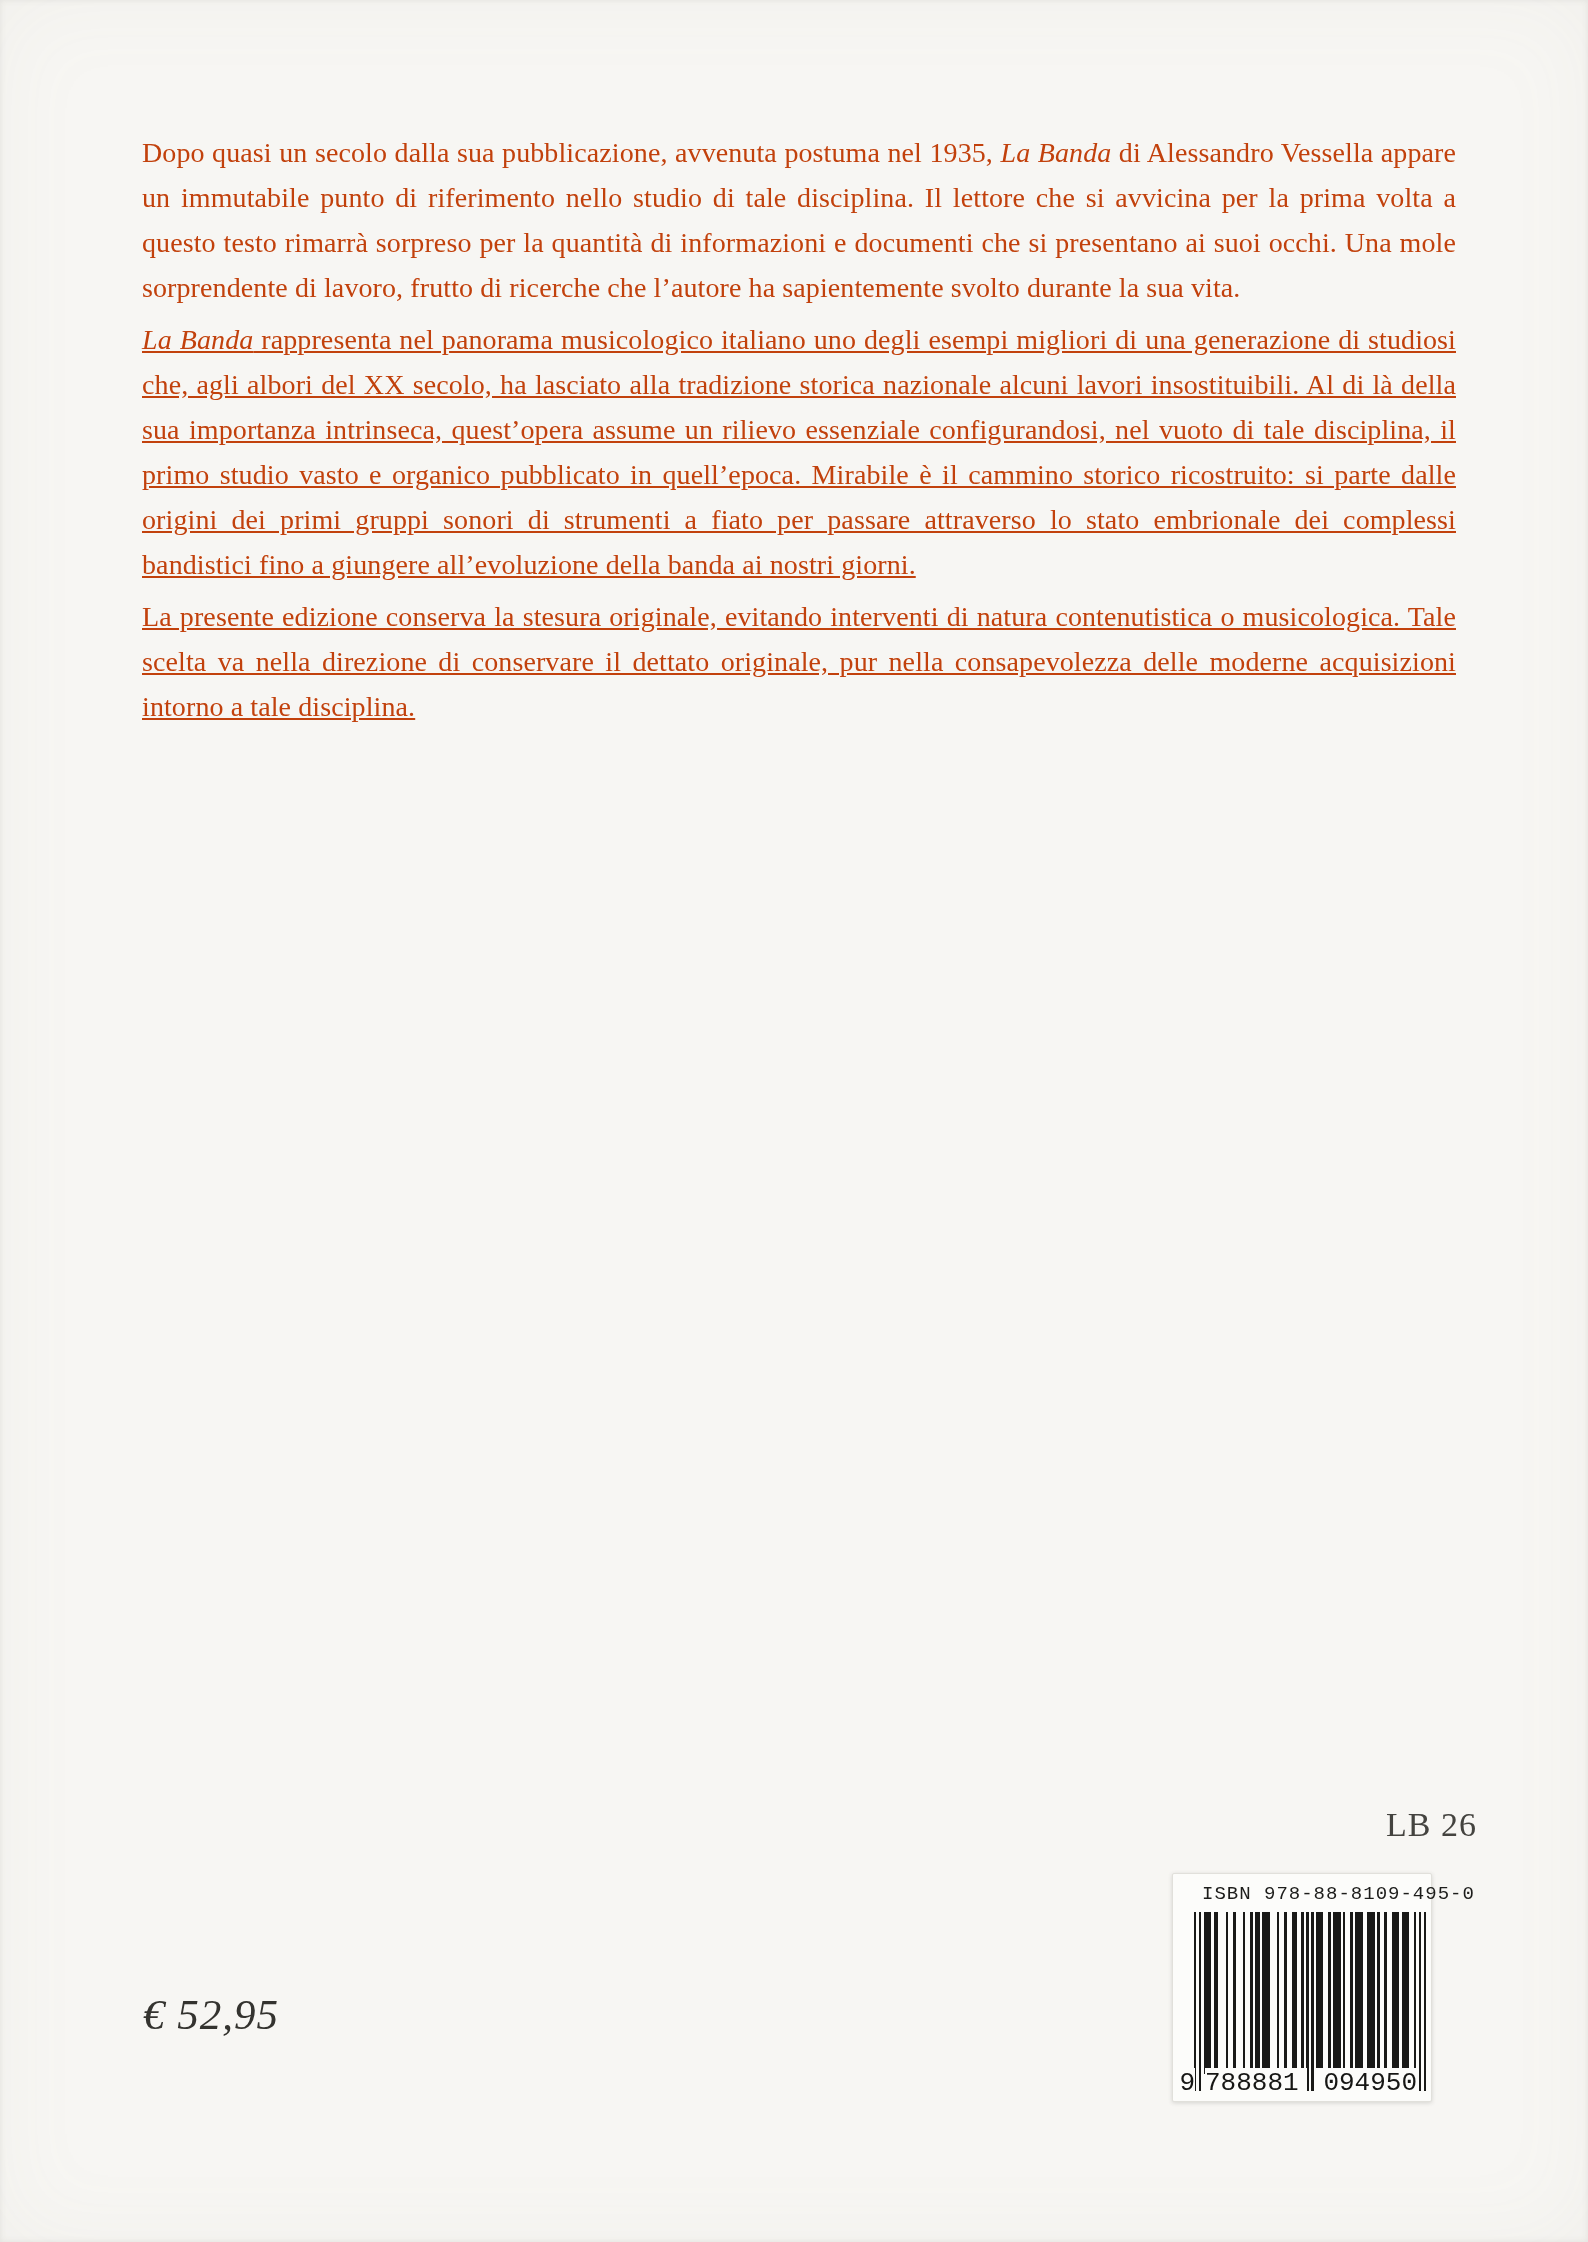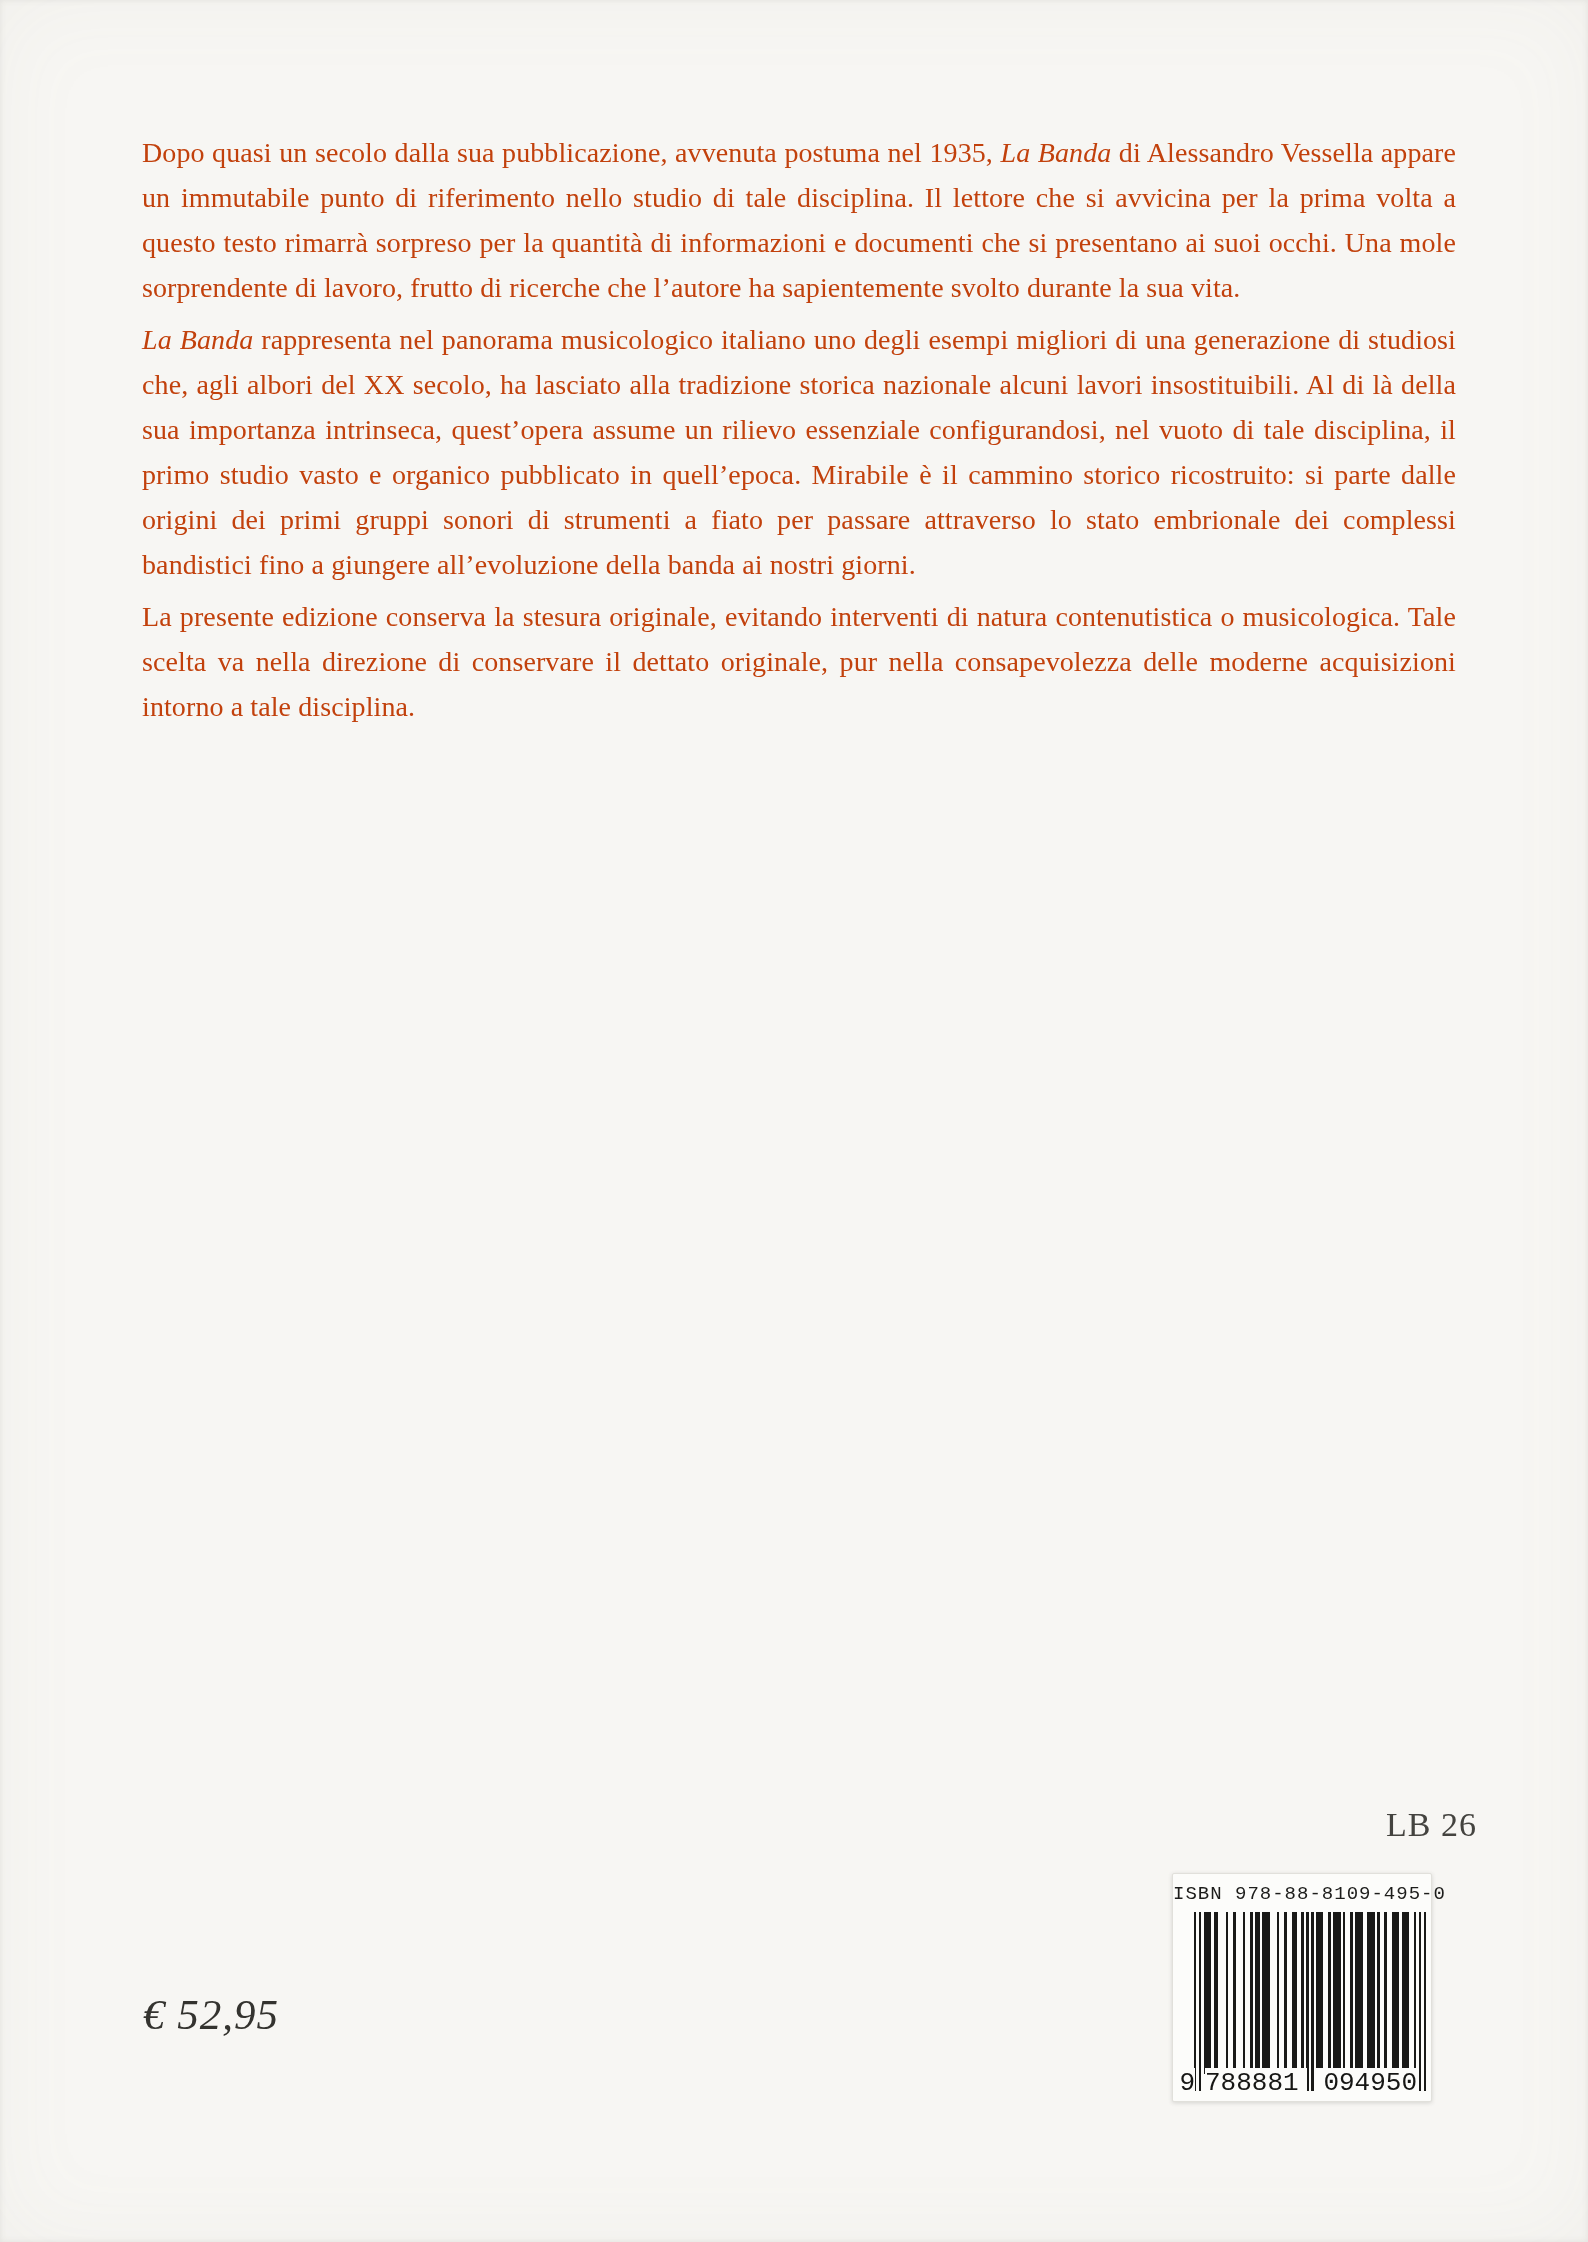--- a/index.html
+++ b/index.html
@@ -17,21 +17,21 @@
   
   .blurb {
     position: absolute;
     left: 142px; top: 130px; width: 1314px;
     font-size: 28px; line-height: 45px;
     color: #c2410c;
     text-align: justify;
     letter-spacing: 0.1px;
   }
   .para { margin: 0; }
-  .para + .para { margin-top: 7px; }
+  .para + .para { margin-top: 7px; text-decoration: underline; }
   .para em { font-style: italic; }
   
   .lb-code {
     position: absolute;
     left: 1386px; top: 1806px;
     font-size: 34px; color: #44433f;
     letter-spacing: 1px;
     font-family: Liberation Serif, serif;
   }
   
@@ -46,20 +46,21 @@
     box-shadow: 0 1px 4px rgba(60,60,55,0.18);
   }
   .isbn-label {
     position: absolute;
     left: 0; right: 0; top: 9px;
     text-align: right;
     font-family: "Liberation Mono", "DejaVu Sans Mono", monospace;
     font-size: 19px; letter-spacing: 1px;
     color: #1d1d1b;
     white-space: nowrap;
+    padding-left: 29px;
   }
   .bars-wrap {
     position: absolute;
     left: 21px; top: 38px;
     width: 232px; height: 179px;
   }
   .bars-wrap svg { display: block; width: 232px; height: 179px; }
   .barcode-digits {
     position: absolute;
     left: 0; top: 194px; width: 100%; height: 30px;

